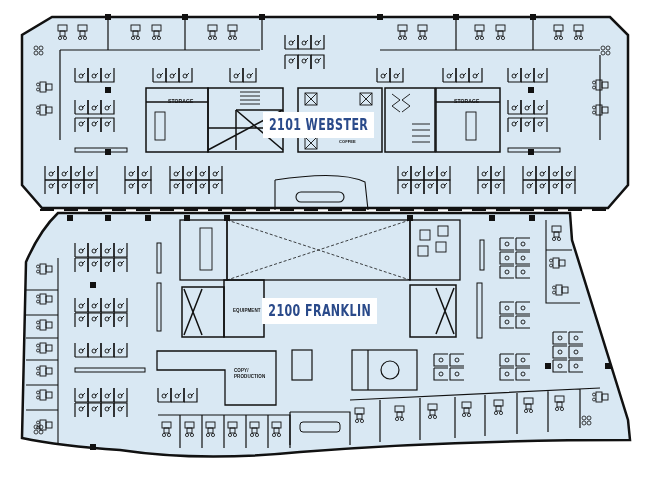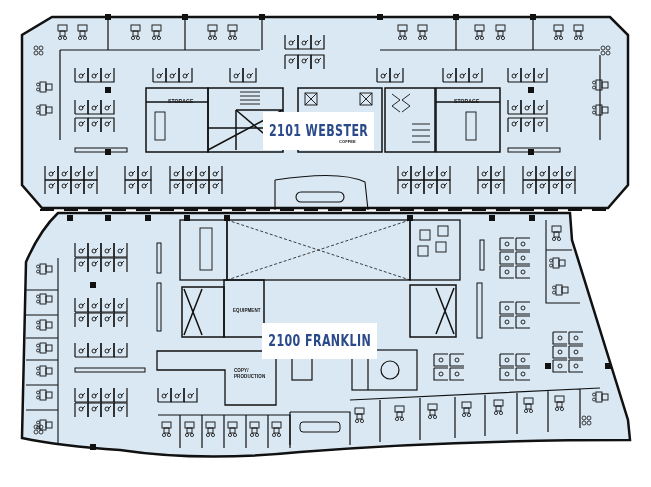--- a/index.html
+++ b/index.html
@@ -370,24 +370,24 @@
       <circle cx="41" cy="427" r="2"></circle>
       <circle cx="36" cy="432" r="2"></circle>
       <circle cx="41" cy="432" r="2"></circle>
     <circle cx="584" cy="418" r="2"></circle>
       <circle cx="589" cy="418" r="2"></circle>
       <circle cx="584" cy="423" r="2"></circle>
       <circle cx="589" cy="423" r="2"></circle>
   </g>
 </svg>
 
-<div class="lbl-box" style="left:263px;top:112px;width:111px;height:38px;">
+<div class="lbl-box" style="left:263px;top:112px;width:111px;height:26px;">
   <span class="bldg">2101 WEBSTER</span>
 </div>
-<div class="lbl-box" style="left:262px;top:298px;width:115px;height:36px;margin-top:25px;">
+<div class="lbl-box" style="left:262px;top:298px;width:115px;height:26px;">
   <span class="bldg">2100 FRANKLIN</span>
 </div>
 
 <span class="room" style="left:168px;top:98px;">STORAGE</span>
 <span class="room" style="left:454px;top:98px;">STORAGE</span>
 <span class="room" style="left:339px;top:139px;font-size:4px;">COFFEE</span>
 <span class="room" style="left:233px;top:308px;font-size:4.5px;">EQUIPMENT</span>
 <span class="room" style="left:234px;top:368px;font-size:4.5px;">
   <span>COPY/</span><br>
   <span>PRODUCTION</span>

